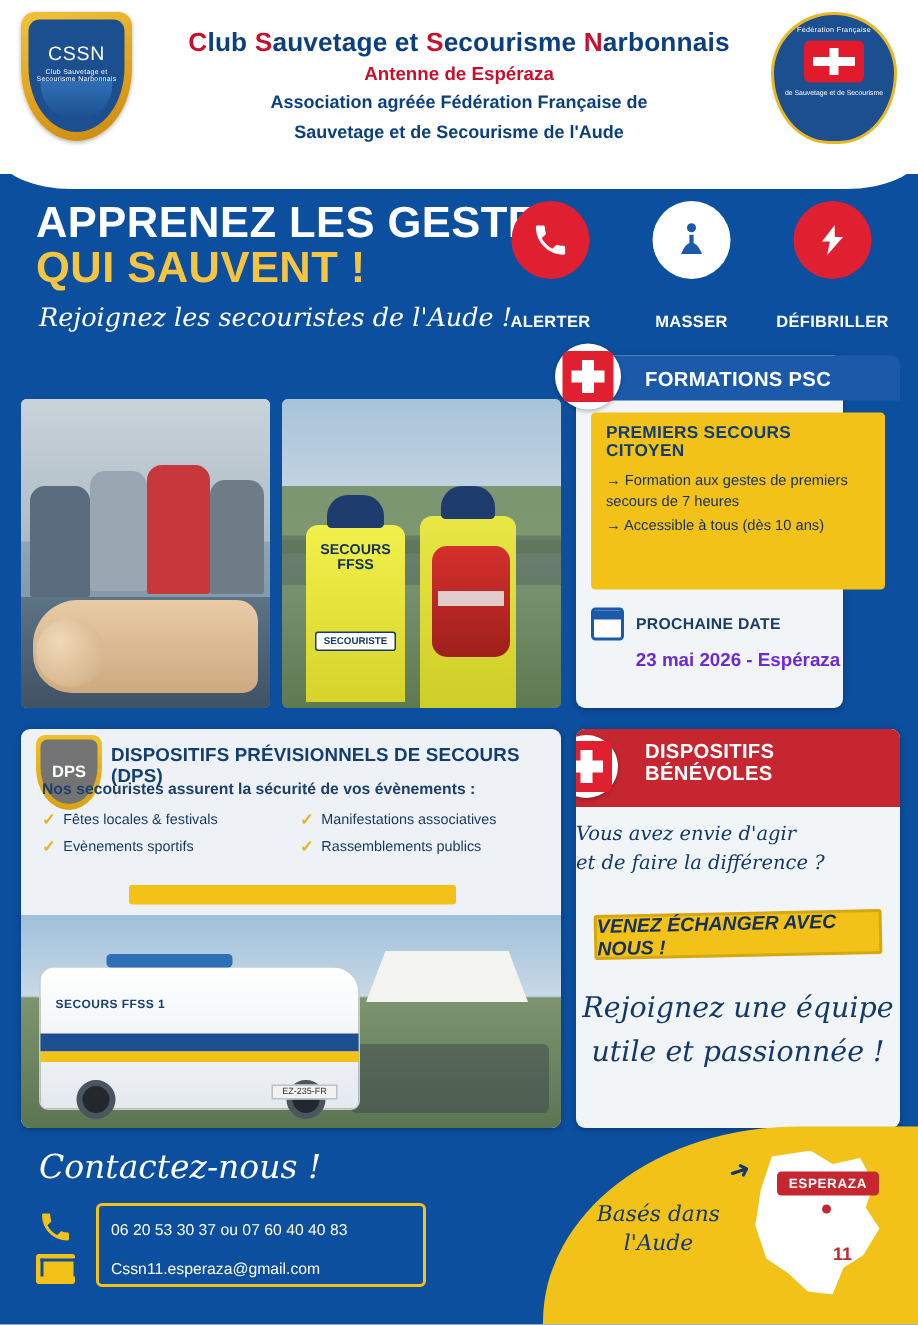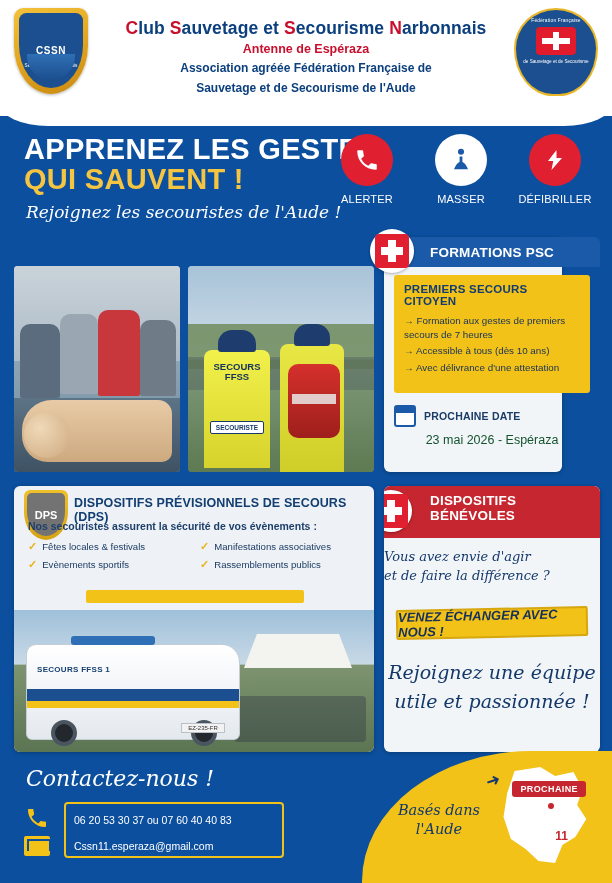--- a/index.html
+++ b/index.html
@@ -53,21 +53,21 @@
     background: linear-gradient(160deg,#f2c23a 0%,#e0a21c 55%,#c98a12 100%);
     border-radius: 10px 10px 40px 40px / 10px 10px 52px 52px;
     box-shadow: 0 1px 3px rgba(0,0,0,.3);
   }
   .cssn-inner {
     position: absolute; top: 5px; left: 5px; right: 5px; bottom: 6px;
     background: #1b4f8f;
     border-radius: 8px 8px 34px 34px / 8px 8px 46px 46px;
     color: #fff; text-align: center;
   }
-  .cssn-inner .cn { font-size: 10px; font-weight: bold; margin-top: 32px; letter-spacing: .5px; }
+  .cssn-inner .cn { font-size: 13px; font-weight: normal; margin-top: 15px; letter-spacing: .5px; }
   .cssn-inner .cs { font-size: 4.6px; margin-top: 2px; letter-spacing: .2px; }
   .cssn-wave {
     position: absolute; bottom: 8px; left: 8px; right: 8px; height: 26px;
     background: linear-gradient(#2f6fb5,#1b4f8f);
     border-radius: 0 0 28px 28px;
   }
 
   
   .ffss-logo {
     position: absolute; top: 8px; right: 14px; width: 84px; height: 88px;
@@ -119,21 +119,21 @@
     position: absolute; right: 18px; top: 18px; display: flex; gap: 16px;
   }
   .hicon { width: 78px; text-align: center; }
   .hicon .circ {
     width: 52px; height: 52px; margin: 0 auto; border-radius: 50%;
     display: flex; align-items: center; justify-content: center;
   }
   .hicon .circ.red { background: #e02031; }
   .hicon .circ.white { background: #ffffff; }
   .hicon .lbl {
-    margin-top: 7px; font-size: 11px; font-weight: normal; color: #ffffff; letter-spacing: .2px;
+    margin-top: 23px; font-size: 11px; font-weight: bold; color: #ffffff; letter-spacing: .2px;
   }
 
   
   .photo1 {
     position: absolute; left: 14px; top: 266px; width: 166px; height: 206px;
     border-radius: 4px; overflow: hidden;
     background: linear-gradient(#9fb8c9,#6f8ea3);
   }
   .photo2 {
     position: absolute; left: 188px; top: 266px; width: 186px; height: 206px;
@@ -220,21 +220,21 @@
   .cal-icon {
     width: 22px; height: 22px; border: 2px solid #1a5aa8; border-radius: 3px;
     position: relative; background: #fff;
   }
   .cal-icon:before {
     content: ""; position: absolute; left: 0; right: 0; top: 0; height: 6px; background: #1a5aa8;
   }
   .psc-date-lbl { font-size: 10.5px; font-weight: bold; color: #1a3b66; letter-spacing: .2px; }
   .psc-date-val {
     position: absolute; left: 10px; top: 196px; width: 196px;
-    text-align: center; font-size: 12.5px; font-weight: normal; color: #14532d;
+    text-align: center; font-size: 12.5px; font-weight: bold; color: #6d28d9;
   }
 
   
   .dps {
     position: absolute; left: 14px; top: 486px; width: 360px; height: 266px;
     background: #eef2f6; border-radius: 6px; overflow: hidden;
     box-shadow: 0 1px 4px rgba(0,0,0,.25);
   }
   .dps-title {
     position: absolute; left: 60px; top: 10px; width: 292px;
@@ -502,21 +502,20 @@
       <span>FORMATIONS PSC</span>
     </div>
     <div class="psc-cross">
       <div class="cross-shape"></div>
     </div>
     <div class="psc-yellow">
       <h4>PREMIERS SECOURS CITOYEN</h4>
       <ul>
         <li>→ Formation aux gestes de premiers secours de 7 heures</li>
         <li>→ Accessible à tous (dès 10 ans)</li>
-        <li>→ Avec délivrance d'une attestation</li>
       </ul>
     </div>
     <div class="psc-date-row">
       <div class="cal-icon"></div>
       <div class="psc-date-lbl">PROCHAINE DATE</div>
     </div>
     <div class="psc-date-val">23 mai 2026 - Espéraza</div>
   </div>
 
   <div class="dps">
@@ -590,17 +589,17 @@
   <div class="contact-line contact-phone">06 20 53 30 37 ou 07 60 40 40 83</div>
   <div class="contact-line contact-mail">Cssn11.esperaza@gmail.com</div>
 
   <div class="map-wedge"></div>
   <div class="map-arrow">➜</div>
   <div class="map-label">
     <div>Basés dans</div>
     <div>l'Aude</div>
   </div>
   <div class="france-map"></div>
-  <div class="esperaza-tag">PROCHAINE</div>
+  <div class="esperaza-tag">ESPERAZA</div>
   <div class="dept-dot"></div>
   <div class="dept-badge">11</div>
 
 </div>
 
 </body></html>

